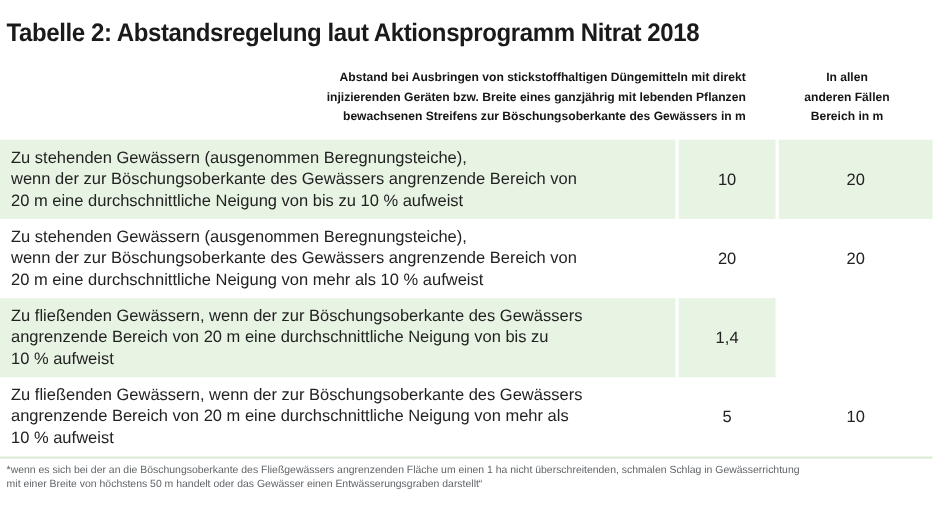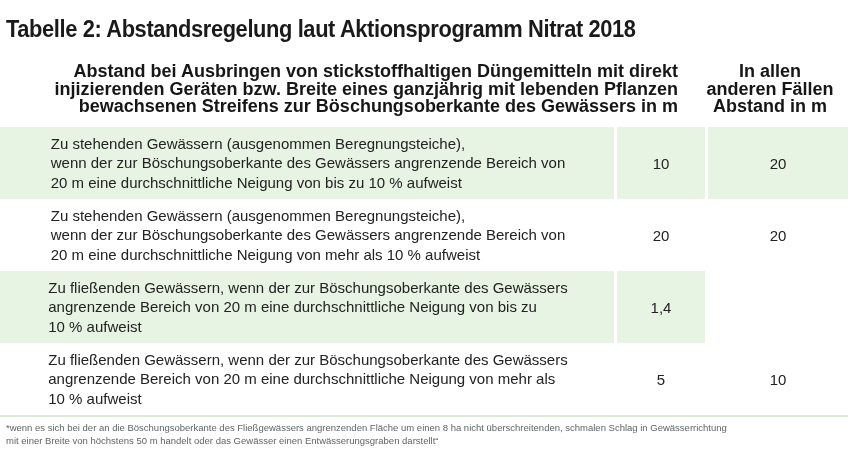--- a/index.html
+++ b/index.html
@@ -34,36 +34,36 @@
   }
 
   .thead {
     margin-top: 15px;
     display: grid;
     grid-template-columns: 706px 142px;
     height: 69px;
   }
   .th {
     font-weight: bold;
-    font-size: 18px;
+    font-size: 11px;
     line-height: 17.5px;
     color: var(--text-header);
     white-space: pre-line;
   }
   .th-main { text-align: right; padding: 5px 28px 0 0; }
   .th-other { text-align: center; padding: 5px 14px 0 0; }
 
   .row {
     display: grid;
     grid-template-columns: 614px 88px 140px;
     column-gap: 3px;
     height: 72px;
   }
   .row.green > .cell { background: var(--row-green); }
-  .cell { display: flex; align-items: center; justify-content: center; }
+  .cell { display: flex; align-items: center; }
   .cell.desc { padding-left: 10px; padding-right: 8px; }
   .desc-text {
     font-size: 15px;
     line-height: 19.5px;
     white-space: pre-line;
   }
   .cell.val {
     justify-content: center;
     font-size: 15px;
   }
@@ -84,21 +84,21 @@
 <div class="page">
 
   <h1 class="title">Tabelle 2: Abstandsregelung laut Aktionsprogramm Nitrat 2018</h1>
 
   <div class="thead">
     <div class="th th-main">Abstand bei Ausbringen von stickstoffhaltigen Düngemitteln mit direkt
 injizierenden Geräten bzw. Breite eines ganzjährig mit lebenden Pflanzen
 bewachsenen Streifens zur Böschungsoberkante des Gewässers in m</div>
     <div class="th th-other">In allen
 anderen Fällen
-Abstand in m</div>
+Bereich in m</div>
   </div>
 
   <div class="table-body">
 
     <div class="row green">
       <div class="cell desc">
         <div class="desc-text">Zu stehenden Gewässern (ausgenommen Beregnungsteiche),
 wenn der zur Böschungsoberkante des Gewässers angrenzende Bereich von
 20 m eine durchschnittliche Neigung von bis zu 10 % aufweist</div>
       </div>
@@ -132,16 +132,16 @@
 10 % aufweist</div>
       </div>
       <div class="cell val">5</div>
       <div class="cell val">10</div>
     </div>
 
   </div>
 
   <div class="separator"></div>
 
-  <div class="footnote">*wenn es sich bei der an die Böschungsoberkante des Fließgewässers angrenzenden Fläche um einen 8 ha nicht überschreitenden, schmalen Schlag in Gewässerrichtung
+  <div class="footnote">*wenn es sich bei der an die Böschungsoberkante des Fließgewässers angrenzenden Fläche um einen 1 ha nicht überschreitenden, schmalen Schlag in Gewässerrichtung
 mit einer Breite von höchstens 50 m handelt oder das Gewässer einen Entwässerungsgraben darstellt“</div>
 
 </div>
 
 </body></html>

